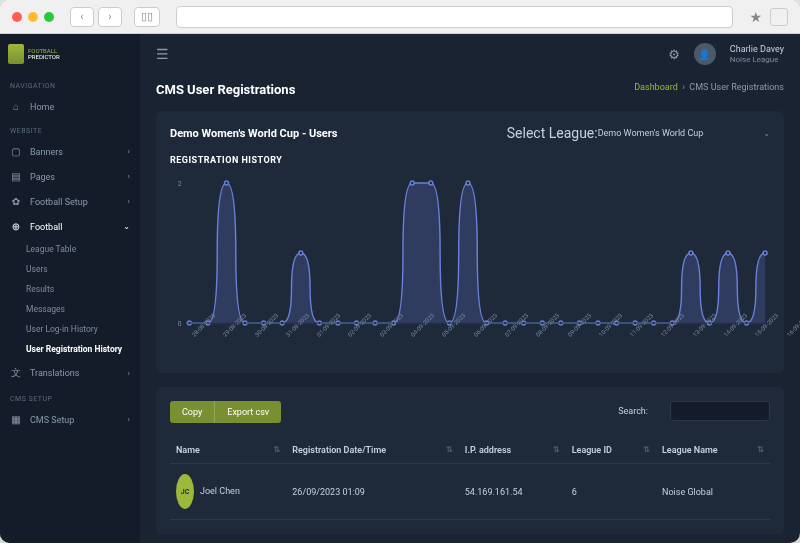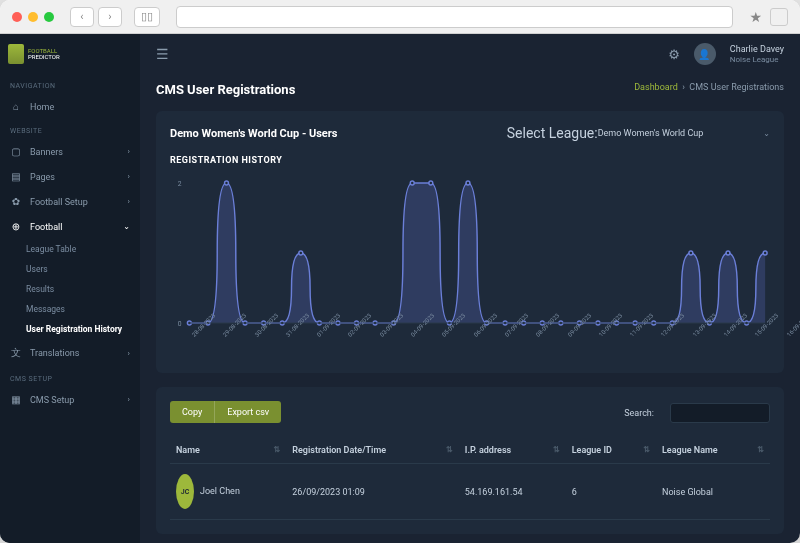--- a/index.html
+++ b/index.html
@@ -45,25 +45,25 @@
 .panel-title{font-size:11px;font-weight:700;color:#fff}
 .select-label{margin-left:auto;font-size:14px;color:#c5d1de;}
 .select-val{font-size:9px;color:#c5d1de;display:flex;align-items:center;gap:60px}
 .select-val .chev{font-size:8px;color:#7a8ca0}
 .chart-title{font-size:9px;font-weight:700;color:#fff;letter-spacing:.5px;margin-bottom:8px}
 .chart{position:relative;height:160px}
 .chart svg{width:100%;height:100%}
 .x-labels{display:flex;padding-left:20px;gap:1px}
 .x-label{flex:1;font-size:6px;color:#7a8ca0;transform:rotate(-45deg);transform-origin:left top;white-space:nowrap;height:26px}
 .table-panel{background:#1e2a3a;border-radius:6px;padding:14px}
-.table-actions{display:flex;align-items:flex-end;margin-bottom:14px}
+.table-actions{display:flex;align-items:flex-start;margin-bottom:14px}
 .btn{background:#7a9030;color:#fff;border:none;padding:6px 12px;font-size:9px;cursor:pointer}
 .btn:first-of-type{border-radius:3px 0 0 3px}
 .btn:last-of-type{border-radius:0 3px 3px 0;border-left:1px solid rgba(255,255,255,.2)}
-.search-box{margin-left:auto;display:flex;align-items:center;gap:16px;font-size:9px}
+.search-box{margin-left:auto;display:flex;align-items:center;gap:22px;font-size:9px}
 .search-box input{background:#131c28;border:1px solid #2a3a4a;border-radius:3px;padding:4px 8px;width:100px;color:#fff;font-size:9px}
 table{width:100%;border-collapse:collapse;font-size:9px}
 th{text-align:left;padding:8px 6px;color:#c5d1de;font-weight:600;border-bottom:1px solid #2a3a4a}
 th .sort{float:right;color:#4a5a6a;font-size:8px}
 td{padding:10px 6px;color:#c5d1de;border-bottom:1px solid #2a3a4a}
 .row-avatar{width:18px;height:35px;border-radius:50%;background:#9db83b;display:inline-flex;align-items:center;justify-content:center;font-size:7px;color:#1a2332;margin-right:6px;font-weight:600}
 </style>
 </head>
 <body>
 
@@ -116,20 +116,21 @@
         </div>
       <div class="nav-item expanded">
           <span class="icon">⊕</span>
           <span>Football</span>
           <span class="chev">⌄</span>
         </div>
       <div class="sub-item">League Table</div>
       <div class="sub-item">Users</div>
       <div class="sub-item">Results</div>
       <div class="sub-item">Messages</div>
+      <div class="sub-item">User Log-in History</div>
       <div class="sub-item active">User Registration History</div>
       <div class="nav-item">
           <span class="icon">文</span>
           <span>Translations</span>
           <span class="chev">›</span>
         </div>
       <div class="nav-section">CMS SETUP</div>
       <div class="nav-item">
           <span class="icon">▦</span>
           <span>CMS Setup</span>

